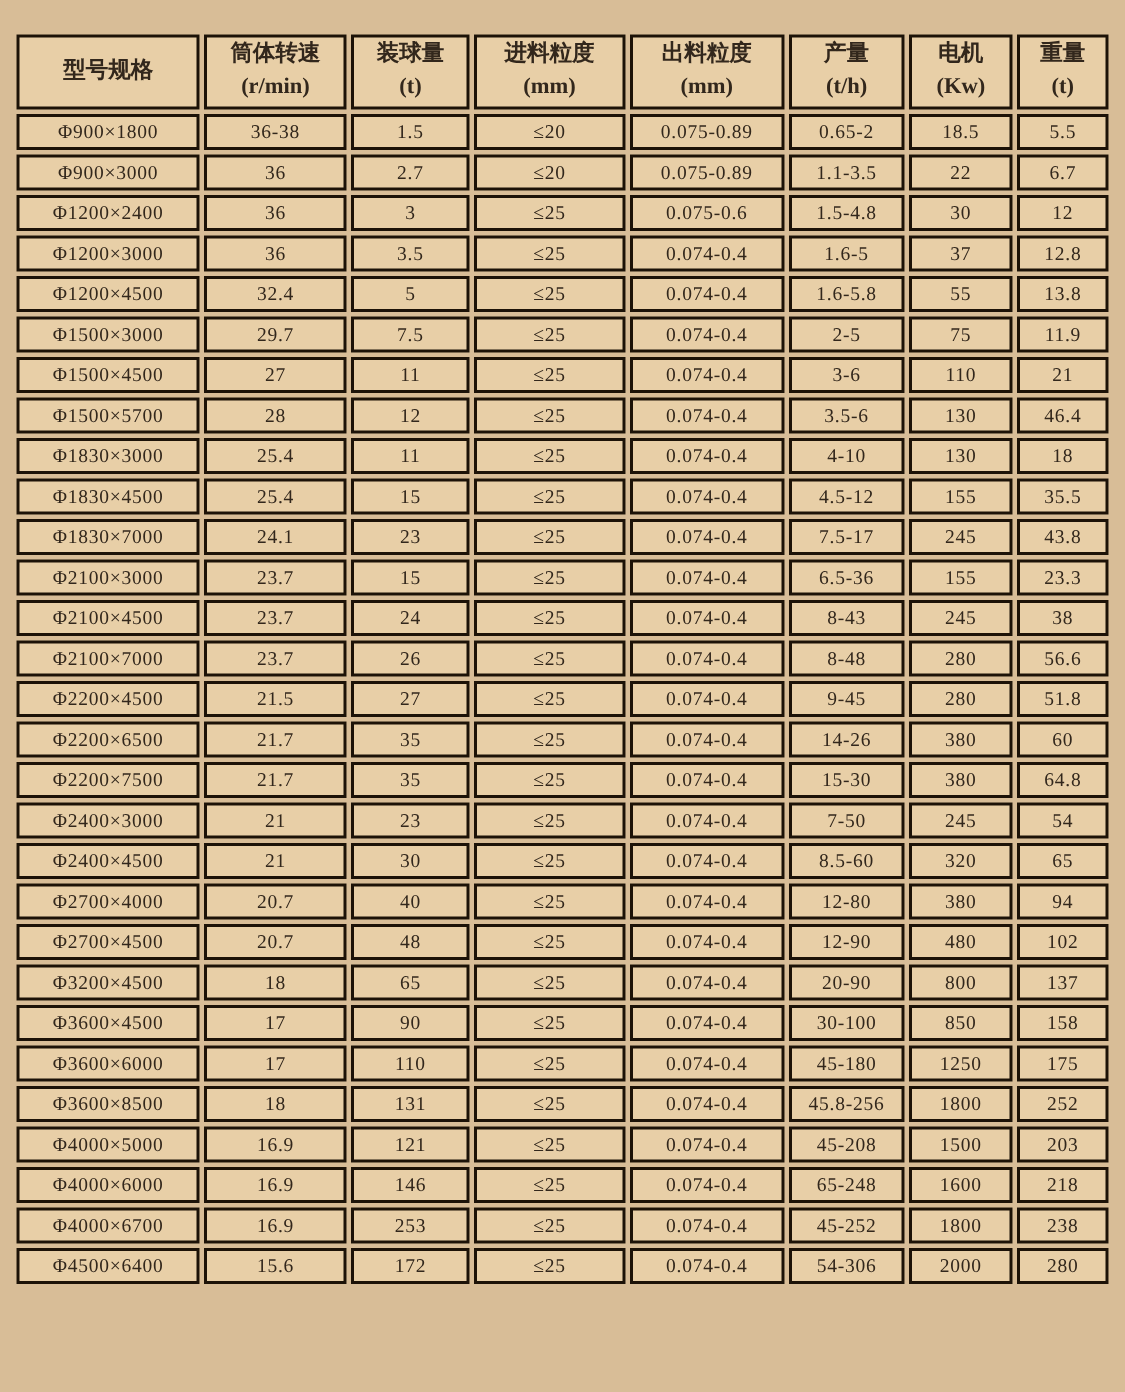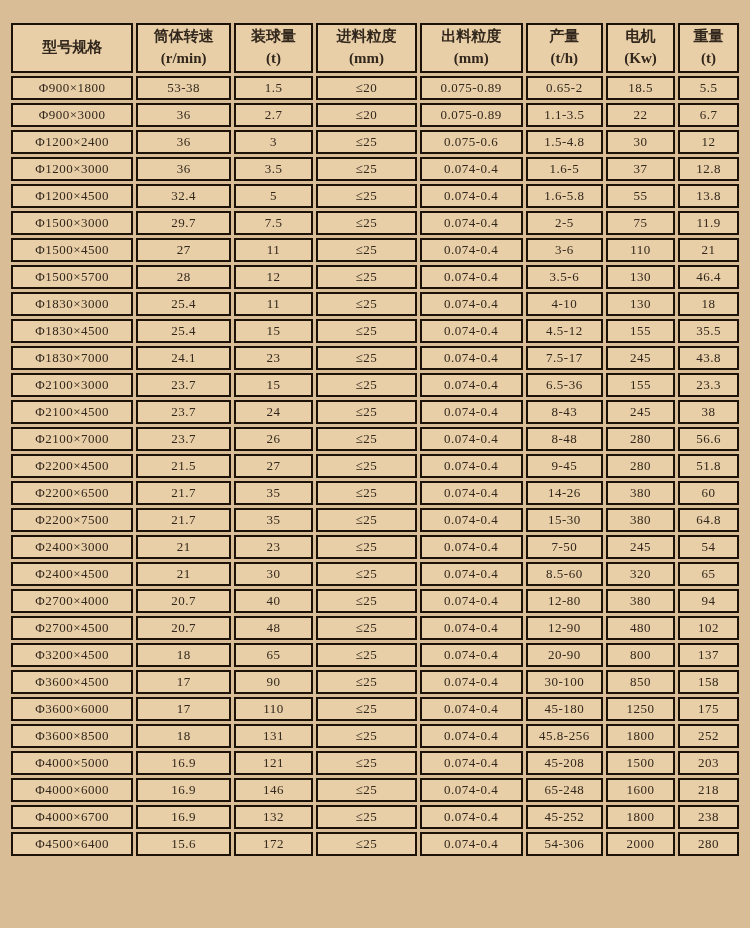--- a/index.html
+++ b/index.html
@@ -99,21 +99,21 @@
       </th>
       <th>
         <div class="hdr-main">重量</div>
         <div class="hdr-sub">(t)</div>
       </th>
     </tr>
   </thead>
   <tbody>
       <tr>
         <td>Φ900×1800</td>
-        <td>53-38</td>
+        <td>36-38</td>
         <td>1.5</td>
         <td>≤20</td>
         <td>0.075-0.89</td>
         <td>0.65-2</td>
         <td>18.5</td>
         <td>5.5</td>
       </tr>
       <tr>
         <td>Φ900×3000</td>
         <td>36</td>
@@ -370,21 +370,21 @@
         <td>146</td>
         <td>≤25</td>
         <td>0.074-0.4</td>
         <td>65-248</td>
         <td>1600</td>
         <td>218</td>
       </tr>
       <tr>
         <td>Φ4000×6700</td>
         <td>16.9</td>
-        <td>132</td>
+        <td>253</td>
         <td>≤25</td>
         <td>0.074-0.4</td>
         <td>45-252</td>
         <td>1800</td>
         <td>238</td>
       </tr>
       <tr>
         <td>Φ4500×6400</td>
         <td>15.6</td>
         <td>172</td>

